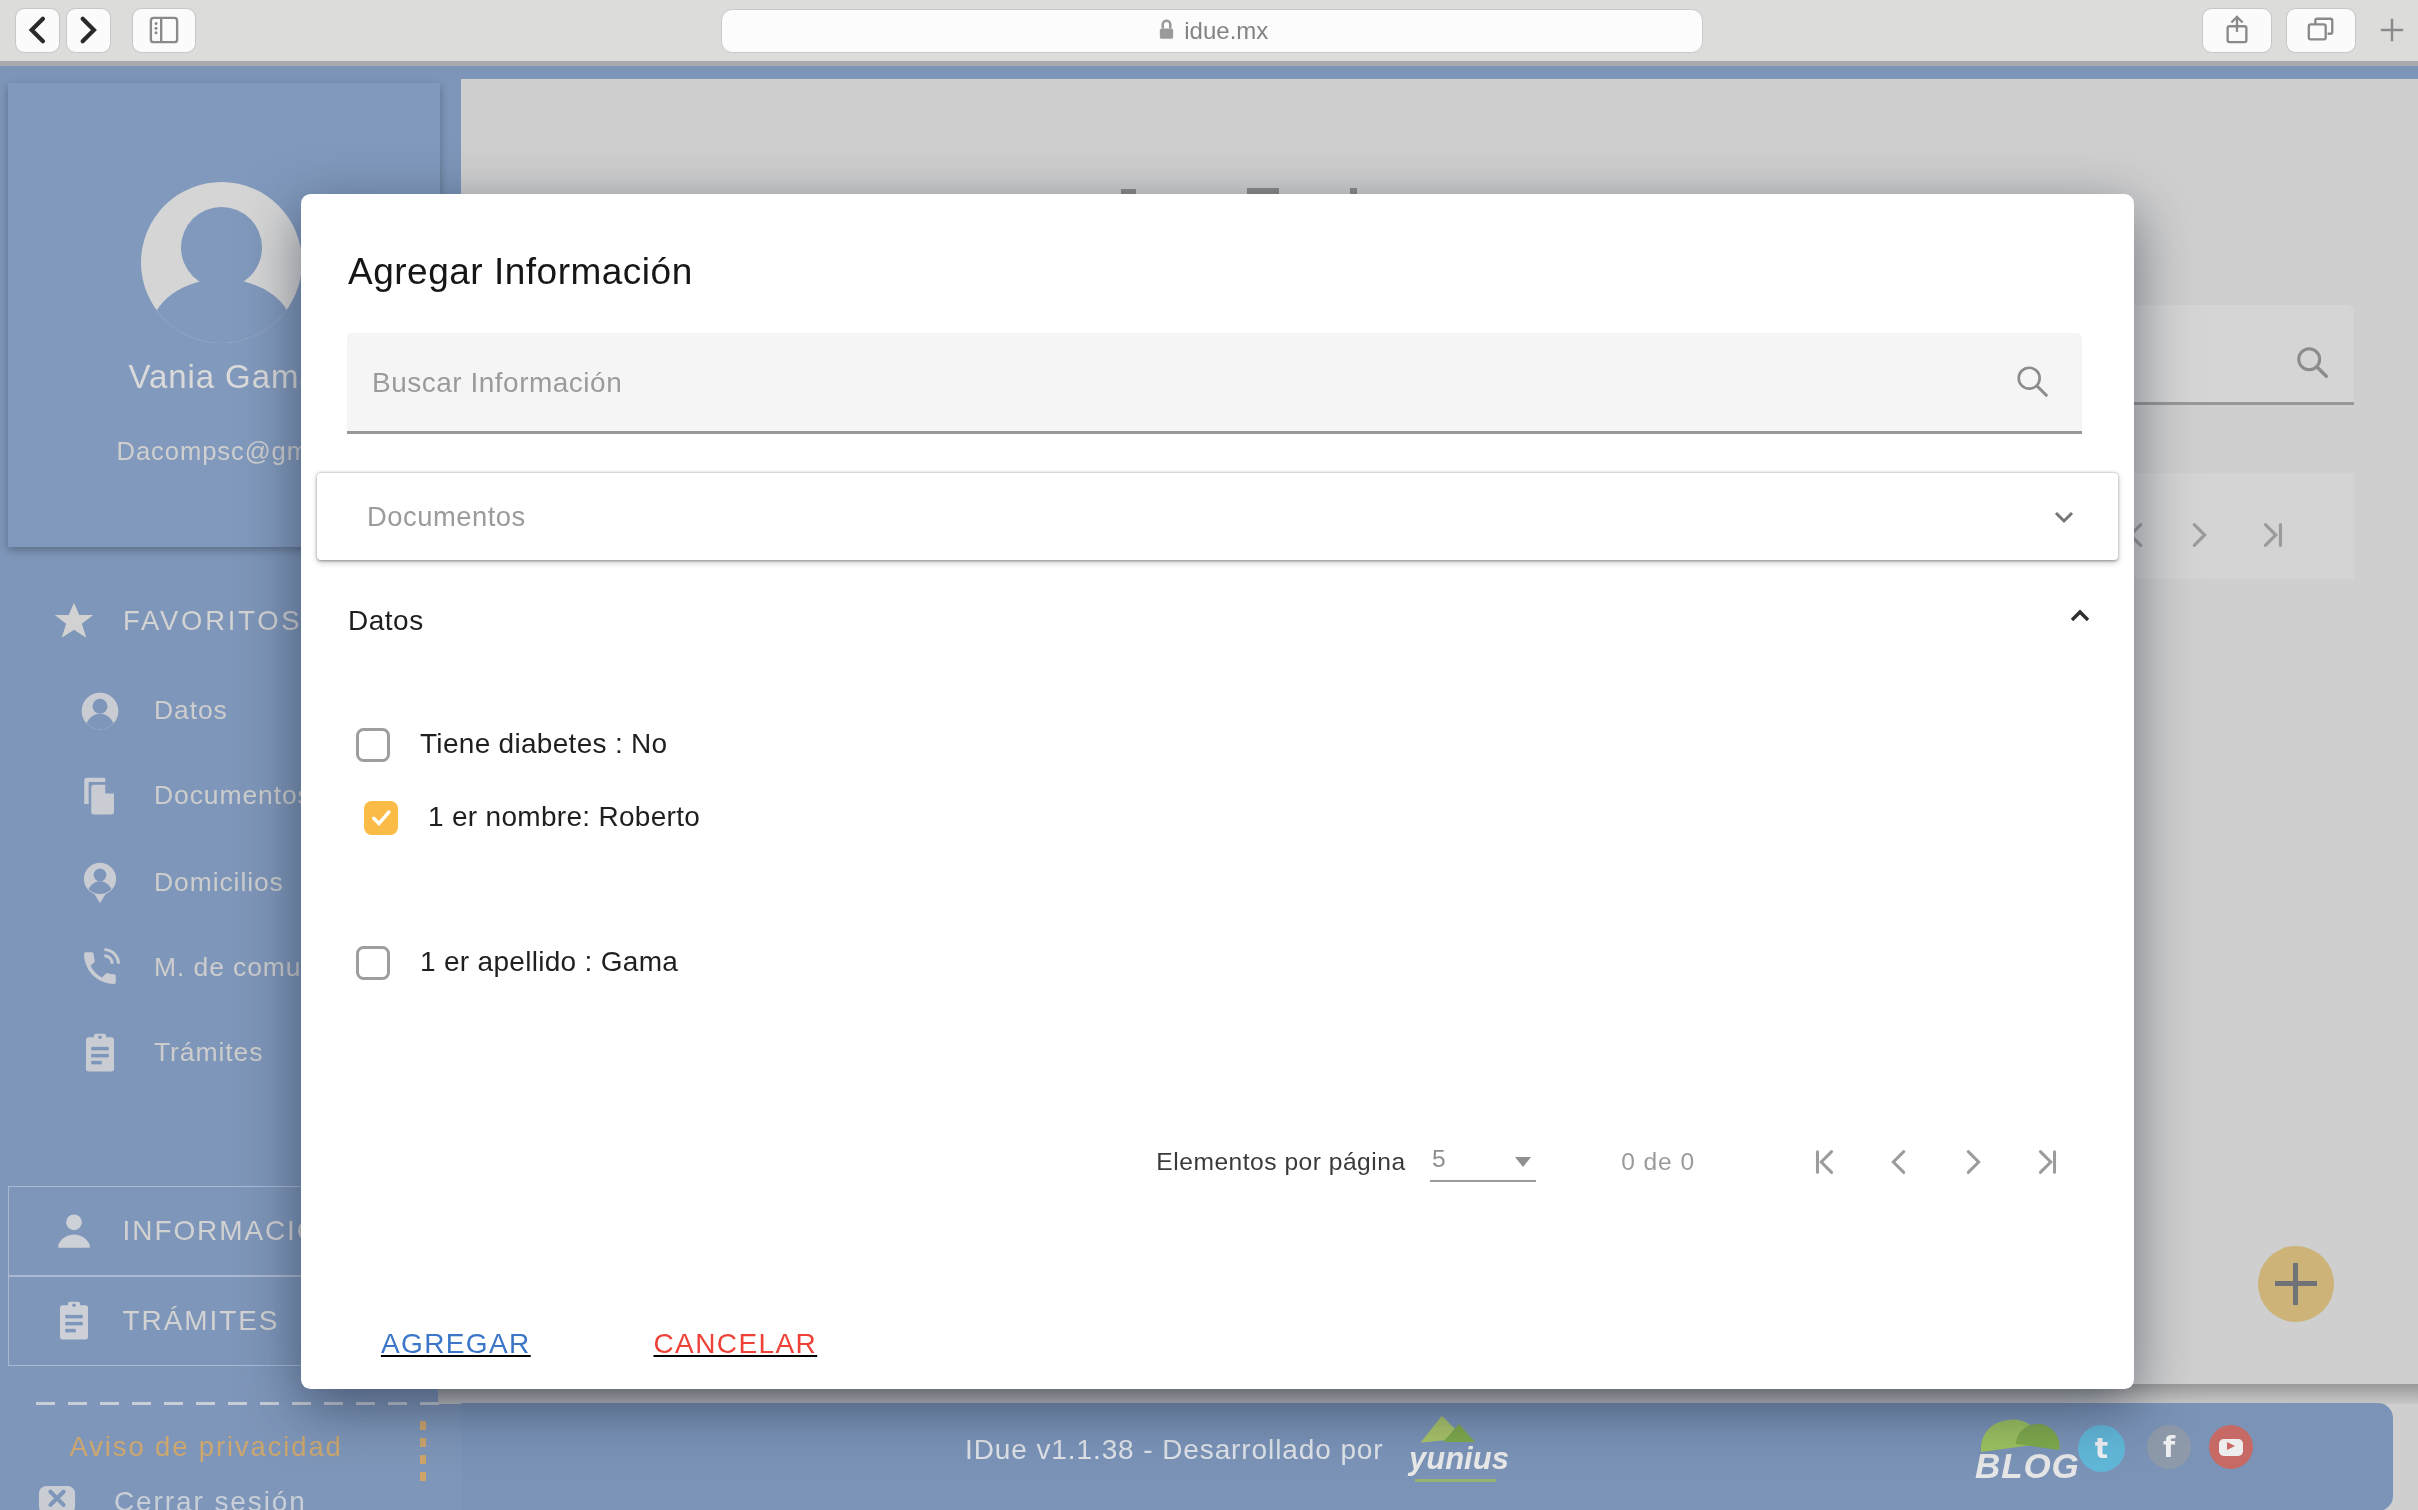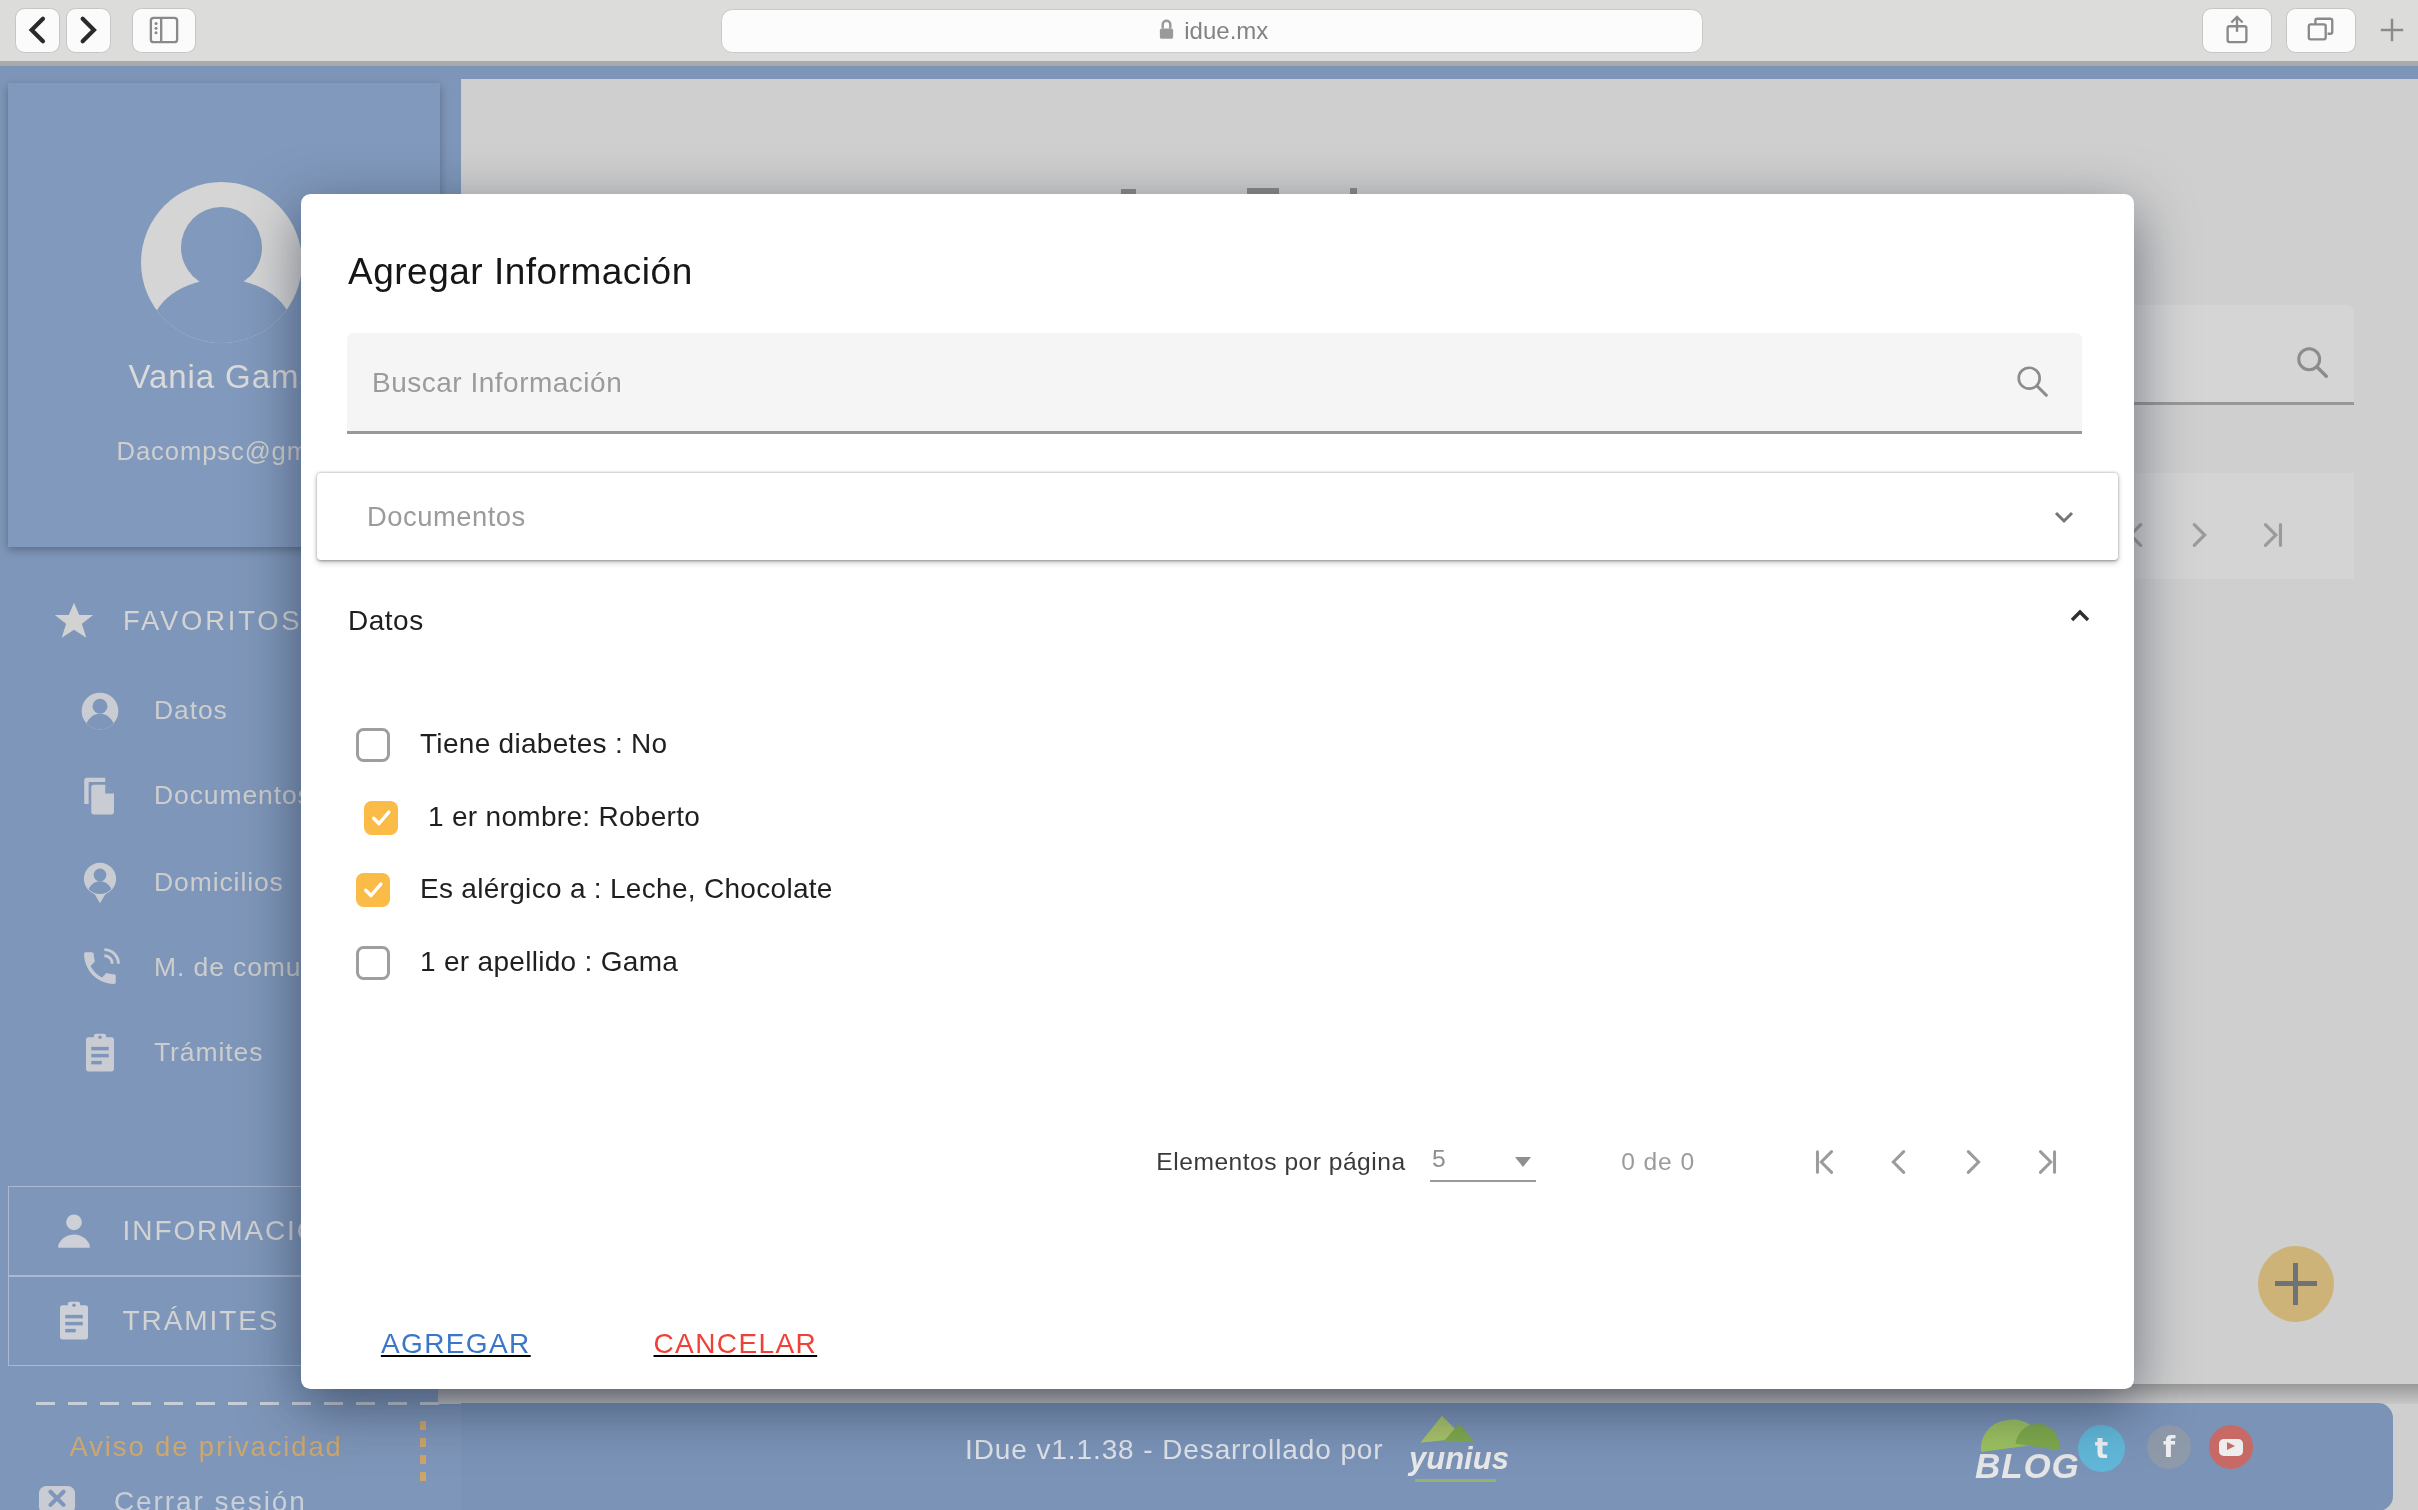--- a/index.html
+++ b/index.html
@@ -342,28 +342,20 @@
     <span class="chk-label">Tiene diabetes : No</span>
   </div>
   <div class="chk-row" style="top:607px;margin-left:8px;">
     <span class="chk checked">
       <svg width="24.6" height="24.6" viewBox="0 0 26 26">
         <path d="M5 13 L10.5 18.5 L21 6.5" stroke="#FFFFFF" stroke-width="3.6" fill="none" stroke-linecap="round"></path>
       </svg>
     </span>
     <span class="chk-label">1 er nombre: Roberto</span>
   </div>
-  <div class="chk-row" style="top:679px;">
-    <span class="chk checked">
-      <svg width="24.6" height="24.6" viewBox="0 0 26 26">
-        <path d="M5 13 L10.5 18.5 L21 6.5" stroke="#FFFFFF" stroke-width="3.6" fill="none" stroke-linecap="round"></path>
-      </svg>
-    </span>
-    <span class="chk-label">Es alérgico a : Leche, Chocolate</span>
-  </div>
   <div class="chk-row" style="top:752px;">
     <span class="chk unchecked"></span>
     <span class="chk-label">1 er apellido : Gama</span>
   </div>
 
   <div class="m-pag">
     <span class="pg-label">Elementos por página</span>
     <div class="pg-select">
       <span class="val">5</span>
       <span class="caret"></span>

